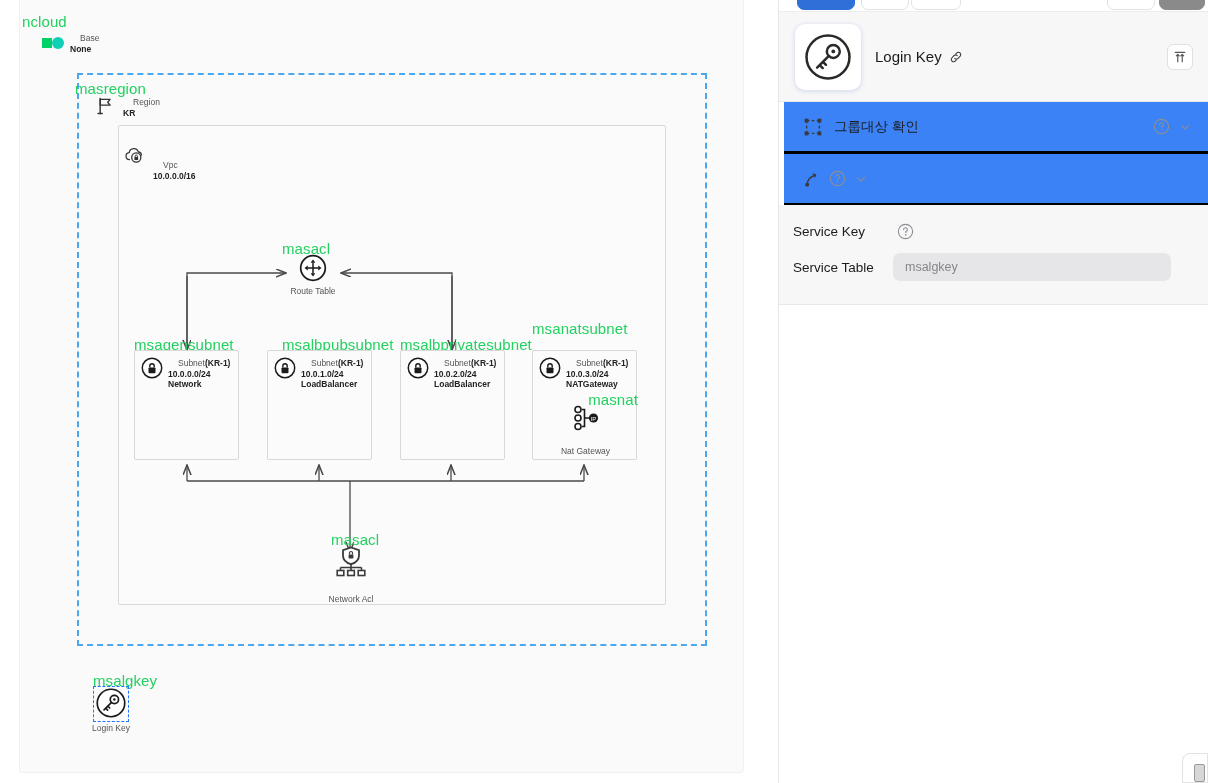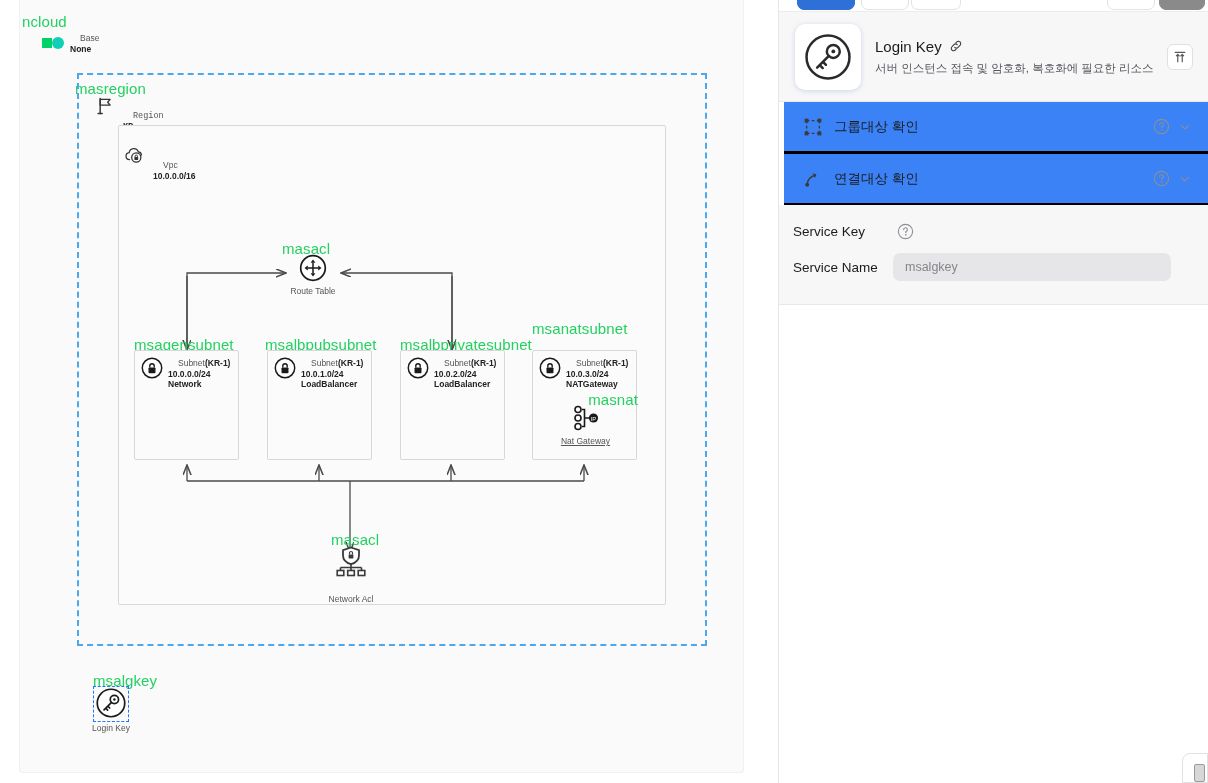--- a/index.html
+++ b/index.html
@@ -152,21 +152,21 @@
       <div class="region-box"></div>
 
       <div style="position:absolute; left:76px; top:96px; display:flex; gap:7px; align-items:flex-start;">
         <span>
           <svg class="icon-svg" width="20" height="20" viewBox="0 0 24 24">
             <path d="M5 3v18" stroke="#333" stroke-width="1.7" fill="none" stroke-linecap="round"></path>
             <path d="M5 4h12l-3 3.5L17 11H5z" stroke="#333" stroke-width="1.5" fill="none" stroke-linejoin="round"></path>
             <path d="M2.5 21h5" stroke="#333" stroke-width="1.7" stroke-linecap="round"></path>
           </svg>
         </span>
-        <div style="margin-top:15px;font-family:Liberation Mono, monospace;">
+        <div style="margin-top:1px;">
           <div class="node-title">Region</div>
           <div class="node-sub">KR</div>
         </div>
       </div>
 
       <div class="grp-label" style="left:97px; top:130px;">masvpc</div>
       <div class="vpc-box"></div>
       <div style="position:absolute; left:104px; top:145px; display:flex; gap:7px; align-items:flex-start;">
         <span>
           <svg class="icon-svg" width="22" height="20" viewBox="0 0 26 22">
@@ -230,21 +230,21 @@
             </svg>
           </span>
           <div style="margin-top:1px;">
             <div class="node-title"><span>Subnet</span><b>(KR-1)</b></div>
             <div class="node-sub">10.0.0.0/24</div>
             <div class="node-sub">Network</div>
           </div>
         </div>
       </div>
 
-      <div class="grp-label" style="left:245px; top:336px;">msalbpubsubnet</div>
+      <div class="grp-label" style="left:262px; top:336px;">msalbpubsubnet</div>
       <div class="subnet-box" style="left:247px;">
         <div class="subnet-head">
           <span>
             <svg class="icon-svg" width="22" height="22" viewBox="0 0 24 24">
               <circle cx="12" cy="12" r="10.6" stroke="#1a1a1a" stroke-width="1.6" fill="#fff"></circle>
               <rect x="8.2" y="11.4" width="7.6" height="6.2" rx="1" fill="#1a1a1a"></rect>
               <path d="M9.6 11.4V9.7a2.4 2.4 0 0 1 4.8 0v1.7" stroke="#1a1a1a" stroke-width="1.5" fill="none"></path>
             </svg>
           </span>
           <div style="margin-top:1px;">
@@ -295,21 +295,21 @@
           <span>
             <svg class="icon-svg" width="30" height="30" viewBox="0 0 30 30" style="margin:0 auto;">
               <circle cx="7" cy="6.5" r="3" stroke="#1a1a1a" stroke-width="1.6" fill="#fff"></circle>
               <circle cx="7" cy="15" r="3" stroke="#1a1a1a" stroke-width="1.6" fill="#fff"></circle>
               <circle cx="7" cy="23.5" r="3" stroke="#1a1a1a" stroke-width="1.6" fill="#fff"></circle>
               <path d="M11 6.5h2.5v17H11M13.5 15h5" stroke="#1a1a1a" stroke-width="1.6" fill="none"></path>
               <circle cx="22.5" cy="15" r="4.6" fill="#1a1a1a"></circle>
               <text x="22.5" y="17.6" font-size="6" fill="#fff" text-anchor="middle" font-family="Liberation Sans, sans-serif">IP</text>
             </svg>
           </span>
-          <div class="caption" style="margin-top:3px;text-decoration:underline;">Nat Gateway</div>
+          <div class="caption" style="margin-top:13px;">Nat Gateway</div>
         </div>
       </div>
 
       <div class="grp-label" style="left:311px; top:531px;">masacl</div>
       <div style="position:absolute; left:304px; top:544px; width:54px; text-align:center;">
         <span>
           <svg class="icon-svg" width="34" height="34" viewBox="0 0 34 34" style="margin:0 auto;">
             <path d="M17 3.5l8 2.6v5.3c0 4.2-3.2 7.3-8 8.8-4.8-1.5-8-4.6-8-8.8V6.1z" stroke="#3a3a3a" stroke-width="1.8" fill="#fff" stroke-linejoin="round"></path>
             <rect x="14.6" y="10.4" width="4.8" height="4" rx=".6" fill="#3a3a3a"></rect>
             <path d="M15.5 10.4V9a1.5 1.5 0 0 1 3 0v1.4" stroke="#3a3a3a" stroke-width="1.2" fill="none"></path>
@@ -363,21 +363,20 @@
       <div class="hero-texts">
         <div class="hero-title">
           <span>Login Key</span>
           <span>
             <svg class="icon-svg" width="14" height="14" viewBox="0 0 20 20">
               <path d="M8.2 11.8a3.4 3.4 0 0 0 4.8 0l2.6-2.6a3.4 3.4 0 1 0-4.8-4.8l-1 1" stroke="#3b3b3f" stroke-width="1.5" fill="none" stroke-linecap="round"></path>
               <path d="M11.8 8.2a3.4 3.4 0 0 0-4.8 0l-2.6 2.6a3.4 3.4 0 1 0 4.8 4.8l1-1" stroke="#3b3b3f" stroke-width="1.5" fill="none" stroke-linecap="round"></path>
             </svg>
           </span>
         </div>
-        <div class="hero-desc">서버 인스턴스 접속 및 암호화, 복호화에 필요한 리소스</div>
       </div>
       <div class="hero-action">
         <span>
           <svg class="icon-svg" width="16" height="16" viewBox="0 0 20 20">
             <path d="M4 4.2h12" stroke="#5a5a5e" stroke-width="1.6" stroke-linecap="round"></path>
             <path d="M7.2 16V6.6M7.2 6.6L5.4 8.6M7.2 6.6l1.8 2" stroke="#5a5a5e" stroke-width="1.5" fill="none" stroke-linecap="round"></path>
             <path d="M12.8 16V6.6M12.8 6.6L11 8.6M12.8 6.6l1.8 2" stroke="#5a5a5e" stroke-width="1.5" fill="none" stroke-linecap="round"></path>
           </svg>
         </span>
       </div>
@@ -409,21 +408,20 @@
     </div>
 
     <div class="acc-row" style="top:154px;">
       <div class="acc-icon">
         <svg class="icon-svg" width="20" height="20" viewBox="0 0 22 22">
           <circle cx="4.6" cy="17.4" r="2.2" fill="#3b3b3f"></circle>
           <path d="M4.6 17.4c0-6 3.4-9 9-10.6" stroke="#3b3b3f" stroke-width="1.7" fill="none" stroke-linecap="round"></path>
           <path d="M10.4 4.6l4.2 1.2-1.2 4.2" fill="#3b3b3f"></path>
         </svg>
       </div>
-      <div class="acc-label">연결대상 확인</div>
       <div class="acc-help">
         <svg class="icon-svg" width="17" height="17" viewBox="0 0 20 20">
           <circle cx="10" cy="10" r="8.4" stroke="#8e8e93" stroke-width="1.3" fill="none"></circle>
           <path d="M7.8 7.8a2.2 2.2 0 1 1 2.6 2.2v1.4" stroke="#8e8e93" stroke-width="1.3" fill="none" stroke-linecap="round"></path>
           <circle cx="10.3" cy="14" r=".95" fill="#8e8e93"></circle>
         </svg>
       </div>
       <div class="acc-caret">
         <svg class="icon-svg" width="14" height="14" viewBox="0 0 16 16">
           <path d="M3.5 6.2L8 10.2l4.5-4" stroke="#8e8e93" stroke-width="1.2" fill="none"></path>
@@ -436,21 +434,21 @@
       <div class="field-label">Service Key</div>
       <div class="field-help">
         <svg class="icon-svg" width="17" height="17" viewBox="0 0 20 20">
           <circle cx="10" cy="10" r="8.4" stroke="#8e8e93" stroke-width="1.3" fill="none"></circle>
           <path d="M7.8 7.8a2.2 2.2 0 1 1 2.6 2.2v1.4" stroke="#8e8e93" stroke-width="1.3" fill="none" stroke-linecap="round"></path>
           <circle cx="10.3" cy="14" r=".95" fill="#8e8e93"></circle>
         </svg>
       </div>
     </div>
     <div class="field-row" style="top:250px;">
-      <div class="field-label">Service Name</div>
+      <div class="field-label">Service Table</div>
       <div class="field-input">msalgkey</div>
       <div style="width:24px;"></div>
     </div>
 
     <div class="corner-box">
       <div class="corner-inner"></div>
     </div>
 
   </div>
 </div>

